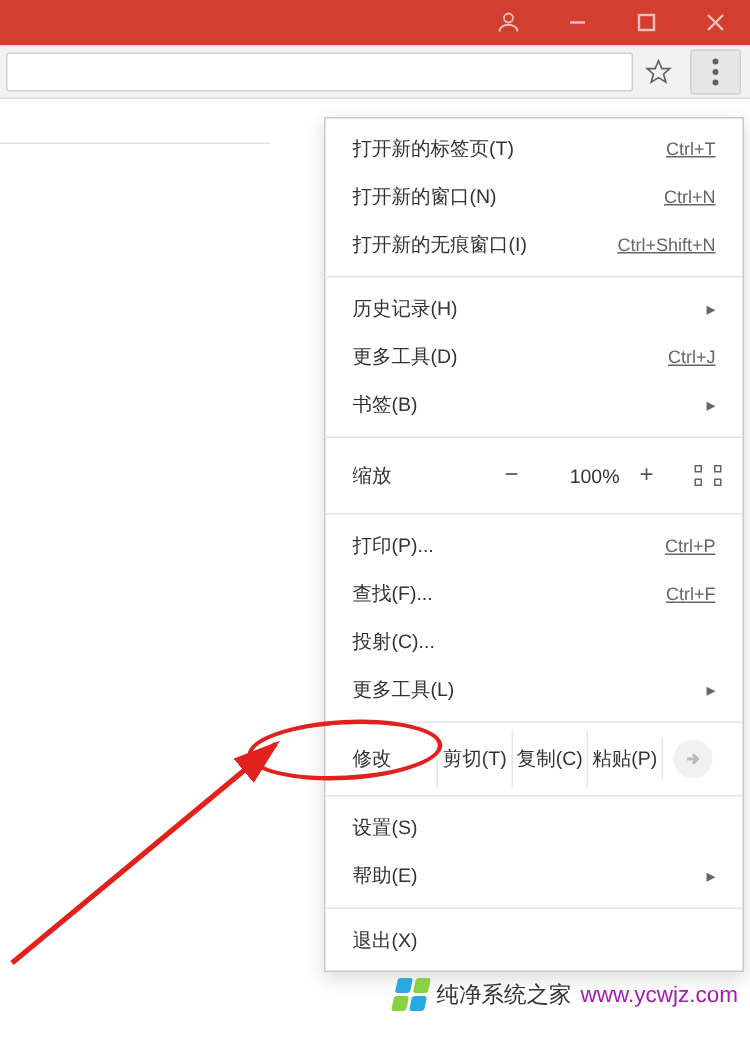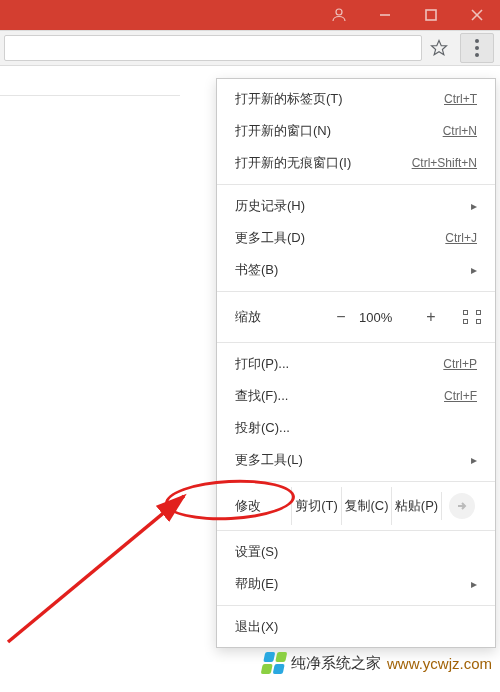--- a/index.html
+++ b/index.html
@@ -35,21 +35,21 @@
   }
   .mi { display: flex; align-items: center; height: 32px; padding: 0 18px; justify-content: space-between; }
   .mi .label {}
   .mi .shortcut { color: #666; font-size: 12px; text-decoration: underline; }
   .mi .arrow { color: #666; font-size: 12px; }
   .sep { height: 1px; background: #e5e5e5; margin: 5px 0; }
 
   .zoom-row { display: flex; align-items: center; height: 40px; padding-left: 18px; }
   .zoom-row .zlabel { flex: 1; }
   .zoom-row .zbtn { width: 36px; text-align: center; color: #555; font-size: 16px; }
-  .zoom-row .zval { width: 54px; text-align: left; font-size: 13px; }
+  .zoom-row .zval { width: 54px; text-align: right; font-size: 13px; }
   .zoom-row .fs { width: 46px; display: flex; align-items: center; justify-content: center; }
   .zoom-row .fs .corners { width: 18px; height: 14px; position: relative; }
   .zoom-row .fs .corners span { position: absolute; width: 5px; height: 5px; border: 1.6px solid #666; }
   .zoom-row .fs .c1 { top: 0; left: 0; border-right: none; border-bottom: none; }
   .zoom-row .fs .c2 { top: 0; right: 0; border-left: none; border-bottom: none; }
   .zoom-row .fs .c3 { bottom: 0; left: 0; border-right: none; border-top: none; }
   .zoom-row .fs .c4 { bottom: 0; right: 0; border-left: none; border-top: none; }
 
   .edit-row { display: flex; align-items: center; height: 38px; padding: 0 14px 0 18px; }
   .edit-row .elabel { width: 56px; }
@@ -79,21 +79,21 @@
     font-size: 15px;
     color: #333;
     font-weight: 500;
   }
   .watermark .logo { display: grid; grid-template-columns: 10px 10px; grid-template-rows: 10px 10px; gap: 2px; transform: skewX(-12deg); }
   .watermark .logo span { border-radius: 2px; }
   .watermark .l1 { background: #2aa8e0; }
   .watermark .l2 { background: #8bd043; }
   .watermark .l3 { background: #8bd043; }
   .watermark .l4 { background: #2aa8e0; }
-  .watermark .suffix { color: #a16207; }
+  .watermark .suffix { color: #a21caf; }
 </style>
 </head>
 <body>
 
 <div class="titlebar">
   <div class="tb-btn user-icon">
     <svg viewBox="0 0 24 24">
         <circle cx="12" cy="8" r="4"></circle>
         <path d="M4 20c0-4 4-6 8-6s8 2 8 6"></path>
       </svg>

